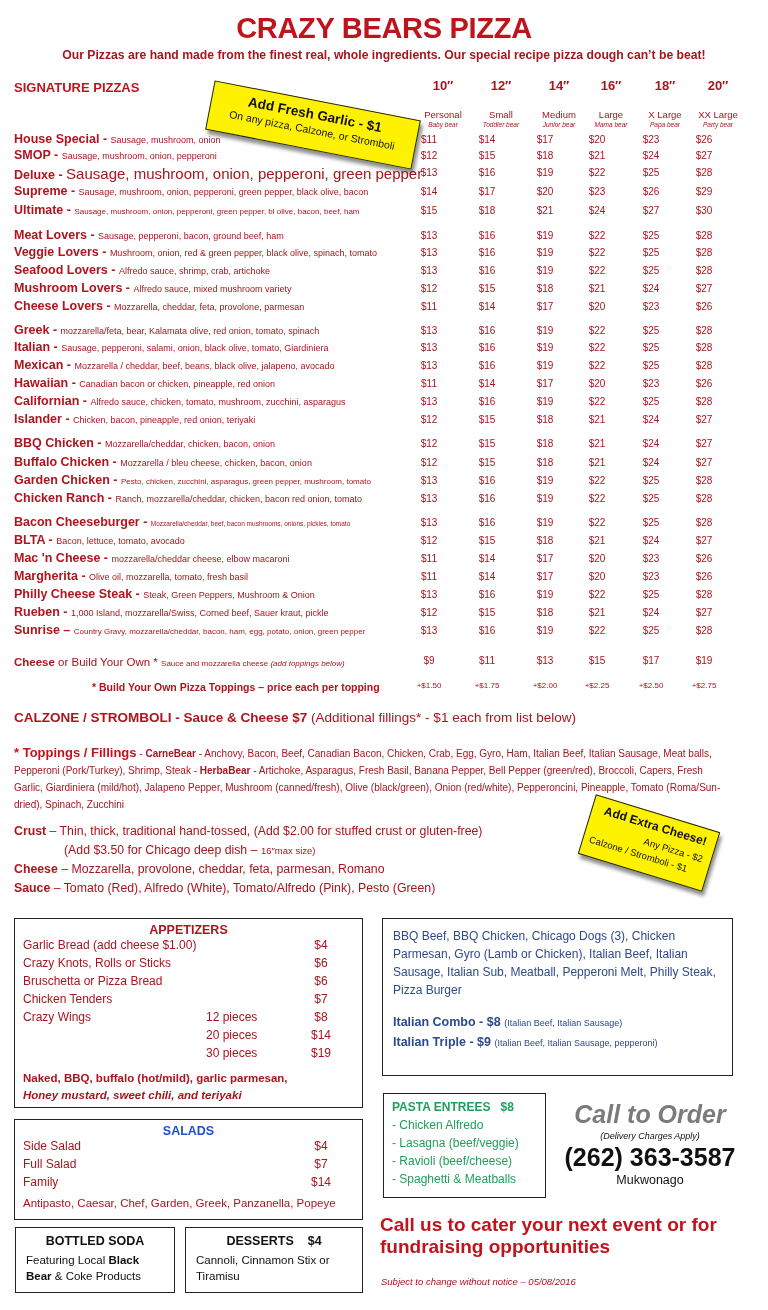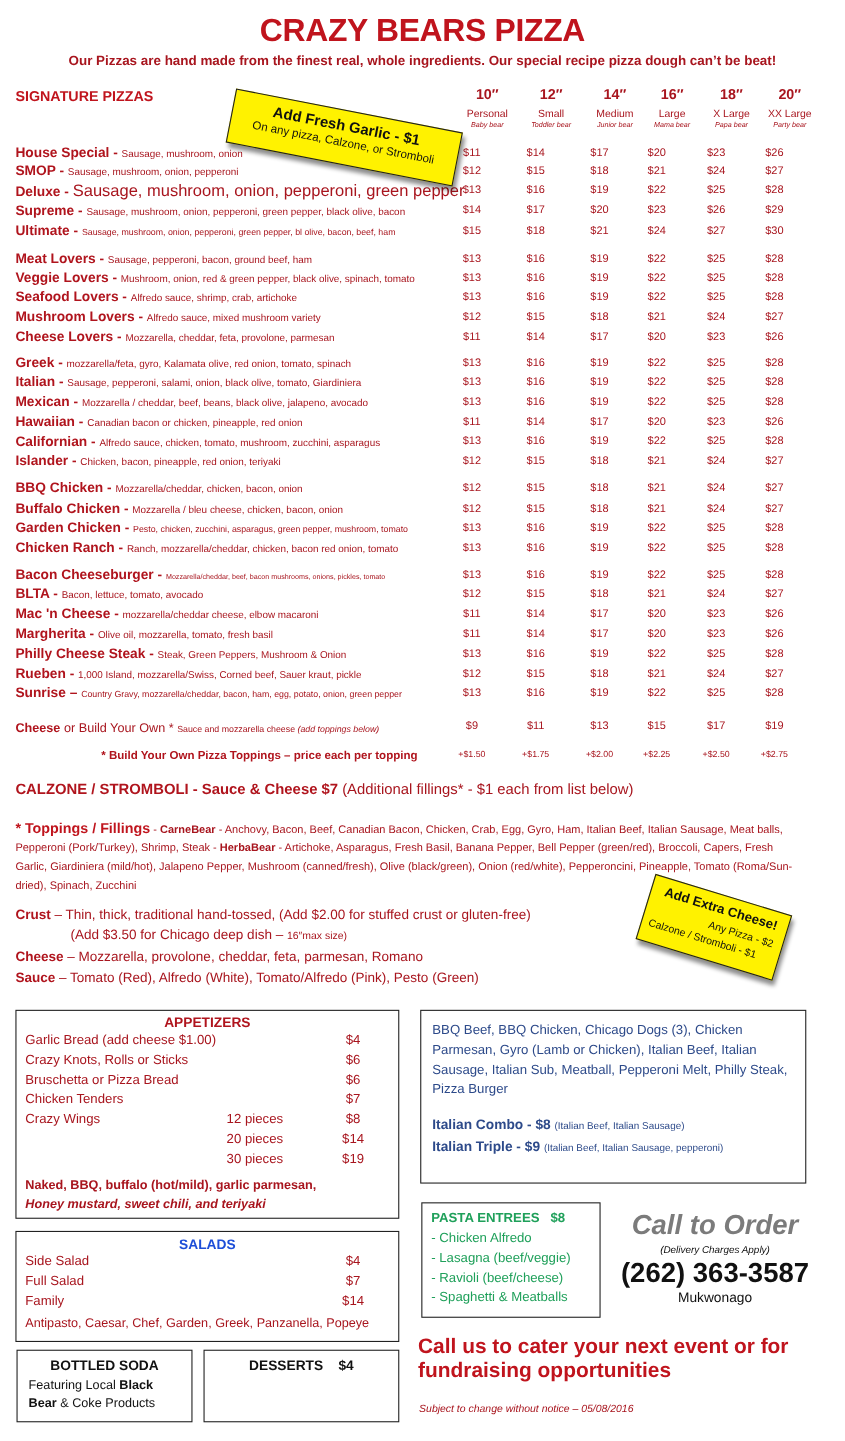--- a/index.html
+++ b/index.html
@@ -4,21 +4,21 @@
   <style>
     * { margin: 0; padding: 0; box-sizing: border-box; }
     body { width: 768px; height: 1310px; background: #fff; font-family: "Liberation Sans", sans-serif; color: #a8151e; position: relative; overflow: hidden; }
     .abs { position: absolute; }
     .title { top: 12px; left: 0; width: 768px; text-align: center; font-size: 29px; font-weight: bold; color: #c0141d; letter-spacing: -0.3px; }
     .subtitle { top: 48px; left: 0; width: 768px; text-align: center; font-size: 12.2px; font-weight: bold; color: #a8151e; }
     .sig-heading { top: 80px; left: 14px; font-size: 13px; font-weight: bold; color: #c0141d; }
 
     .size-col { position: absolute; top: 78px; width: 60px; text-align: center; }
     .size-col .inch { font-size: 13px; font-weight: bold; color: #a8151e; display: block; line-height: 15px; }
-    .size-col .name { font-size: 9.5px; color: #a8151e; display: block; line-height: 12px; margin-top: 5px; }
+    .size-col .name { font-size: 9.5px; color: #a8151e; display: block; line-height: 12px; margin-top: 16px; }
     .size-col .bear { font-size: 6.5px; font-style: italic; color: #a8151e; display: block; line-height: 8px; }
 
     .garlic { top: 100px; left: 208px; width: 210px; height: 50px; background: #fff200; border: 1.5px solid #222; transform: rotate(11deg); box-shadow: 3px 4px 4px rgba(0,0,0,0.45); text-align: center; color: #111; z-index: 2; }
     .garlic .g1 { font-size: 13.5px; font-weight: bold; margin-top: 6px; display: block; }
     .garlic .g2 { font-size: 10.5px; display: block; margin-top: 2px; }
 
     .pizza-row { position: absolute; left: 14px; height: 18px; width: 754px; }
     .pizza-row .pname { position: absolute; left: 0; top: 0; font-size: 12.5px; font-weight: bold; color: #b0141d; white-space: nowrap; }
     .pizza-row .pdesc { font-weight: normal; color: #a8151e; }
     .pizza-row .price { position: absolute; top: 2px; font-size: 10px; color: #a8151e; width: 40px; text-align: center; }
@@ -216,21 +216,21 @@
     <div class="pizza-row" style="top: 299px;">
       <span class="pname"><span>Cheese Lovers - </span><span class="pdesc" style="font-size:9px">Mozzarella, cheddar, feta, provolone, parmesan</span></span>
       <span class="price" style="left:395px">$11</span>
       <span class="price" style="left:453px">$14</span>
       <span class="price" style="left:511px">$17</span>
       <span class="price" style="left:563px">$20</span>
       <span class="price" style="left:617px">$23</span>
       <span class="price" style="left:670px">$26</span>
     </div>
     <div class="pizza-row" style="top: 323px;">
-      <span class="pname"><span>Greek - </span><span class="pdesc" style="font-size:9px">mozzarella/feta, gyro, Kalamata olive, red onion, tomato, spinach</span></span>
+      <span class="pname"><span>Greek - </span><span class="pdesc" style="font-size:9px">mozzarella/feta, bear, Kalamata olive, red onion, tomato, spinach</span></span>
       <span class="price" style="left:395px">$13</span>
       <span class="price" style="left:453px">$16</span>
       <span class="price" style="left:511px">$19</span>
       <span class="price" style="left:563px">$22</span>
       <span class="price" style="left:617px">$25</span>
       <span class="price" style="left:670px">$28</span>
     </div>
     <div class="pizza-row" style="top: 340px;">
       <span class="pname"><span>Italian - </span><span class="pdesc" style="font-size:9px">Sausage, pepperoni, salami, onion, black olive, tomato, Giardiniera</span></span>
       <span class="price" style="left:395px">$13</span>
@@ -504,16 +504,17 @@
   <div class="salad-types">Antipasto, Caesar, Chef, Garden, Greek, Panzanella, Popeye</div>
 </div>
 
 <div class="box soda-box">
   <div class="box-title">BOTTLED SODA</div>
   <div class="body"><span>Featuring Local </span><b>Black</b><br><b>Bear</b><span> &amp; Coke Products</span></div>
 </div>
 
 <div class="box dess-box">
   <div class="box-title" style="white-space:pre">DESSERTS    $4</div>
+  <div class="body">Cannoli, Cinnamon Stix or Tiramisu</div>
 </div>
 
 <div class="abs cater">Call us to cater your next event or for fundraising opportunities</div>
 <div class="abs notice">Subject to change without notice – 05/08/2016</div>
 
 </body></html>

